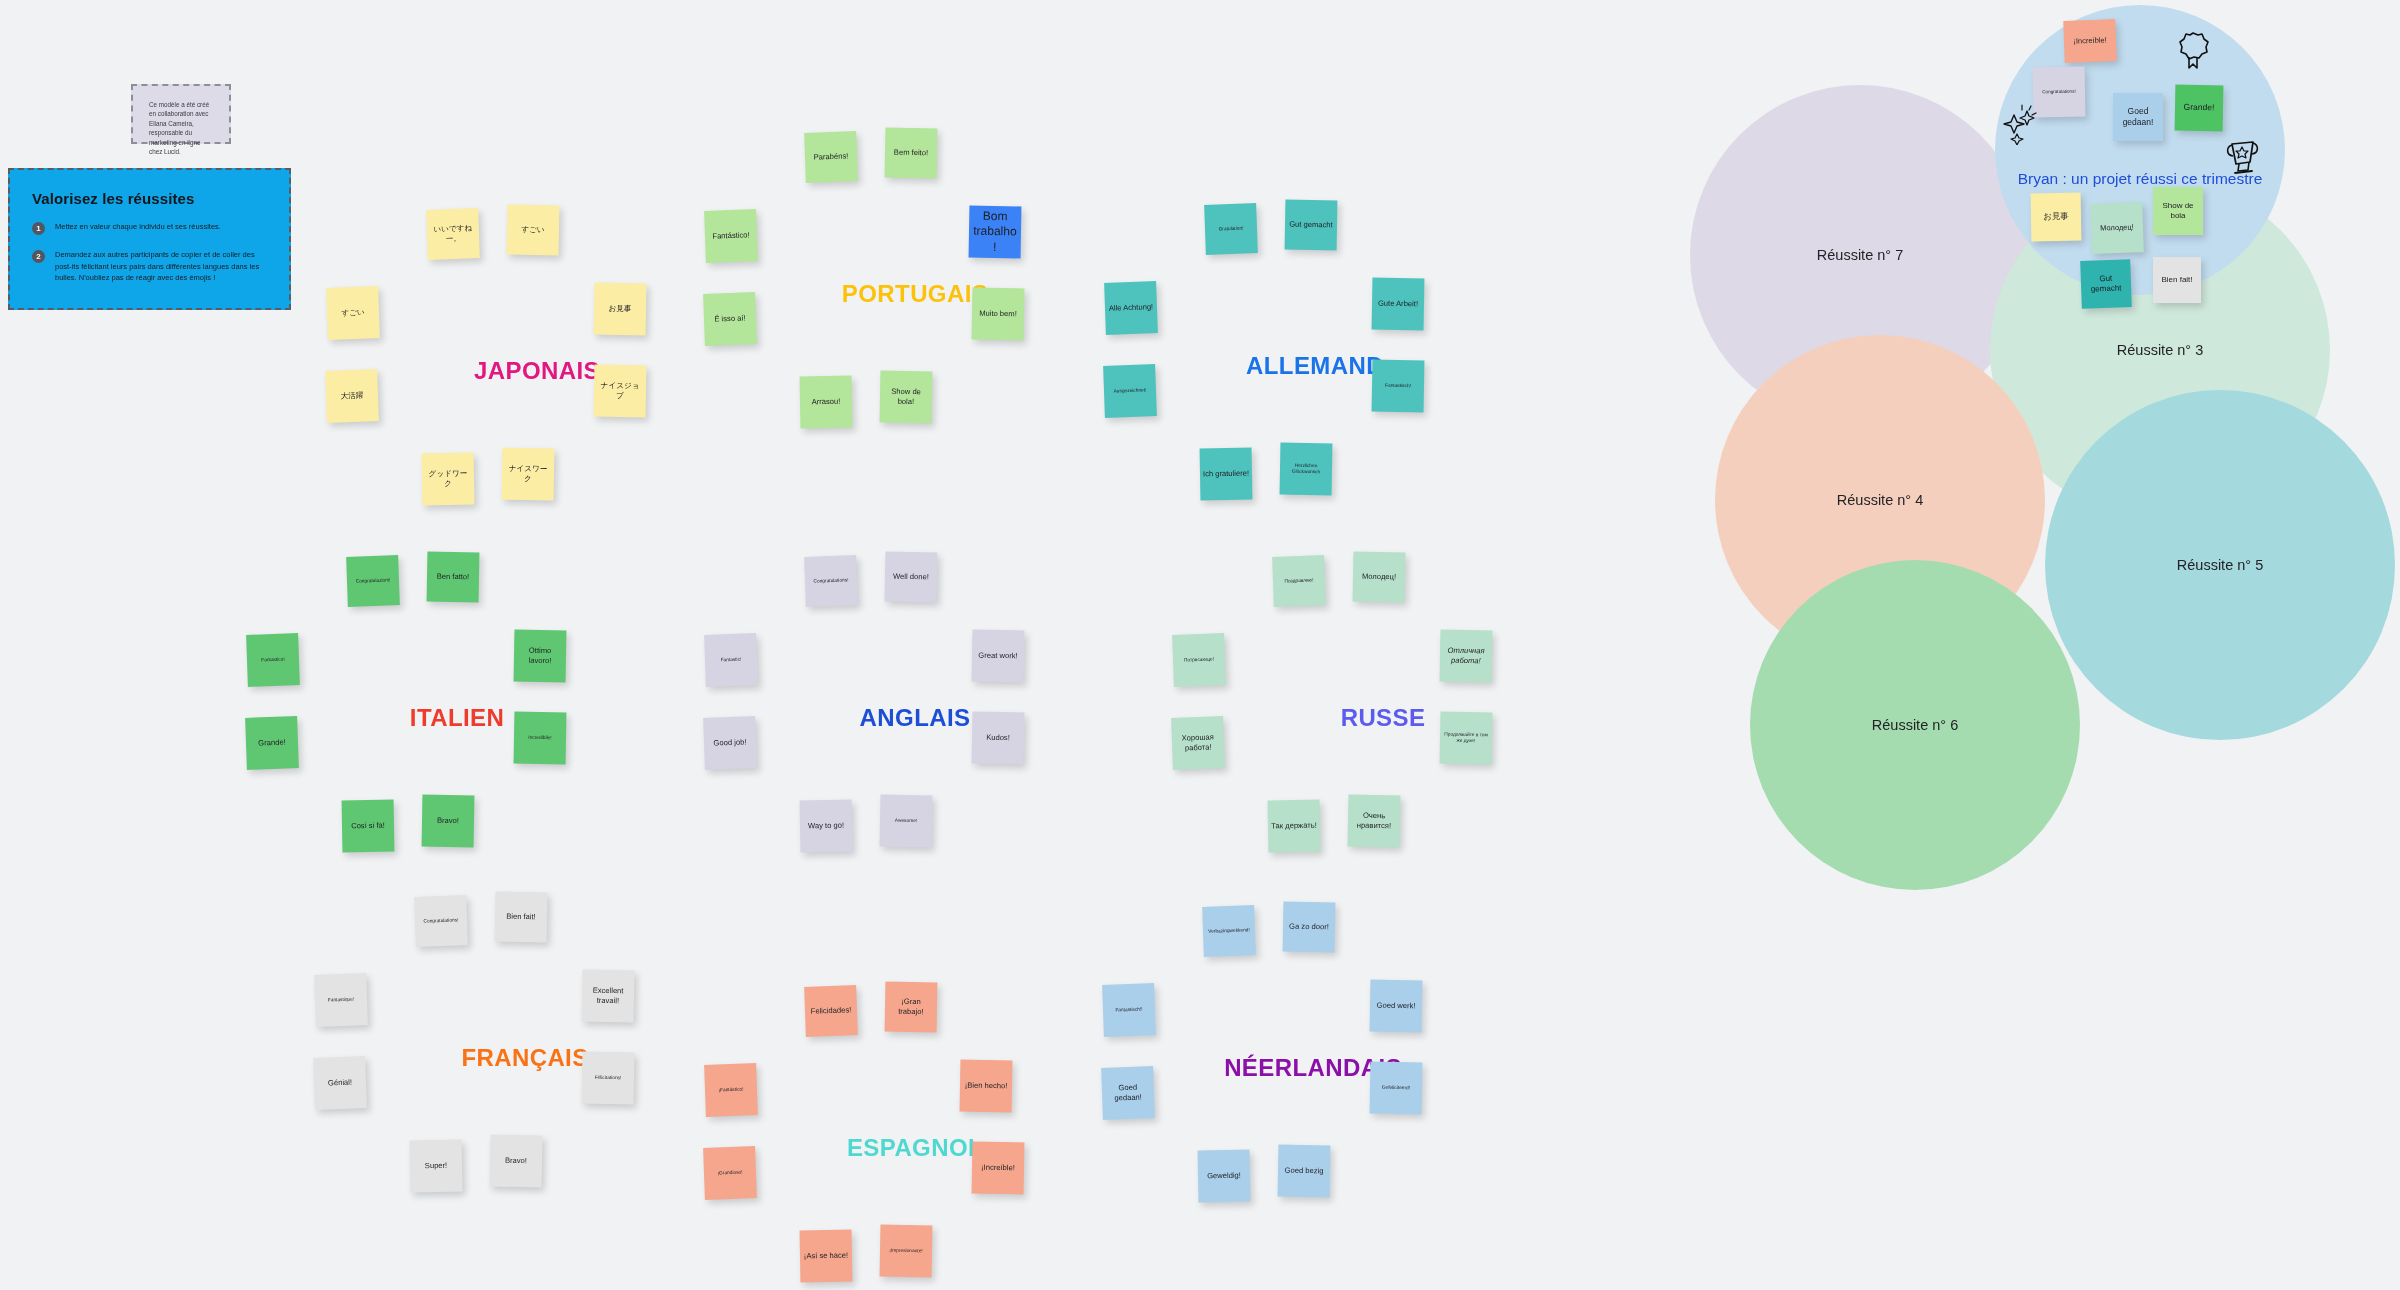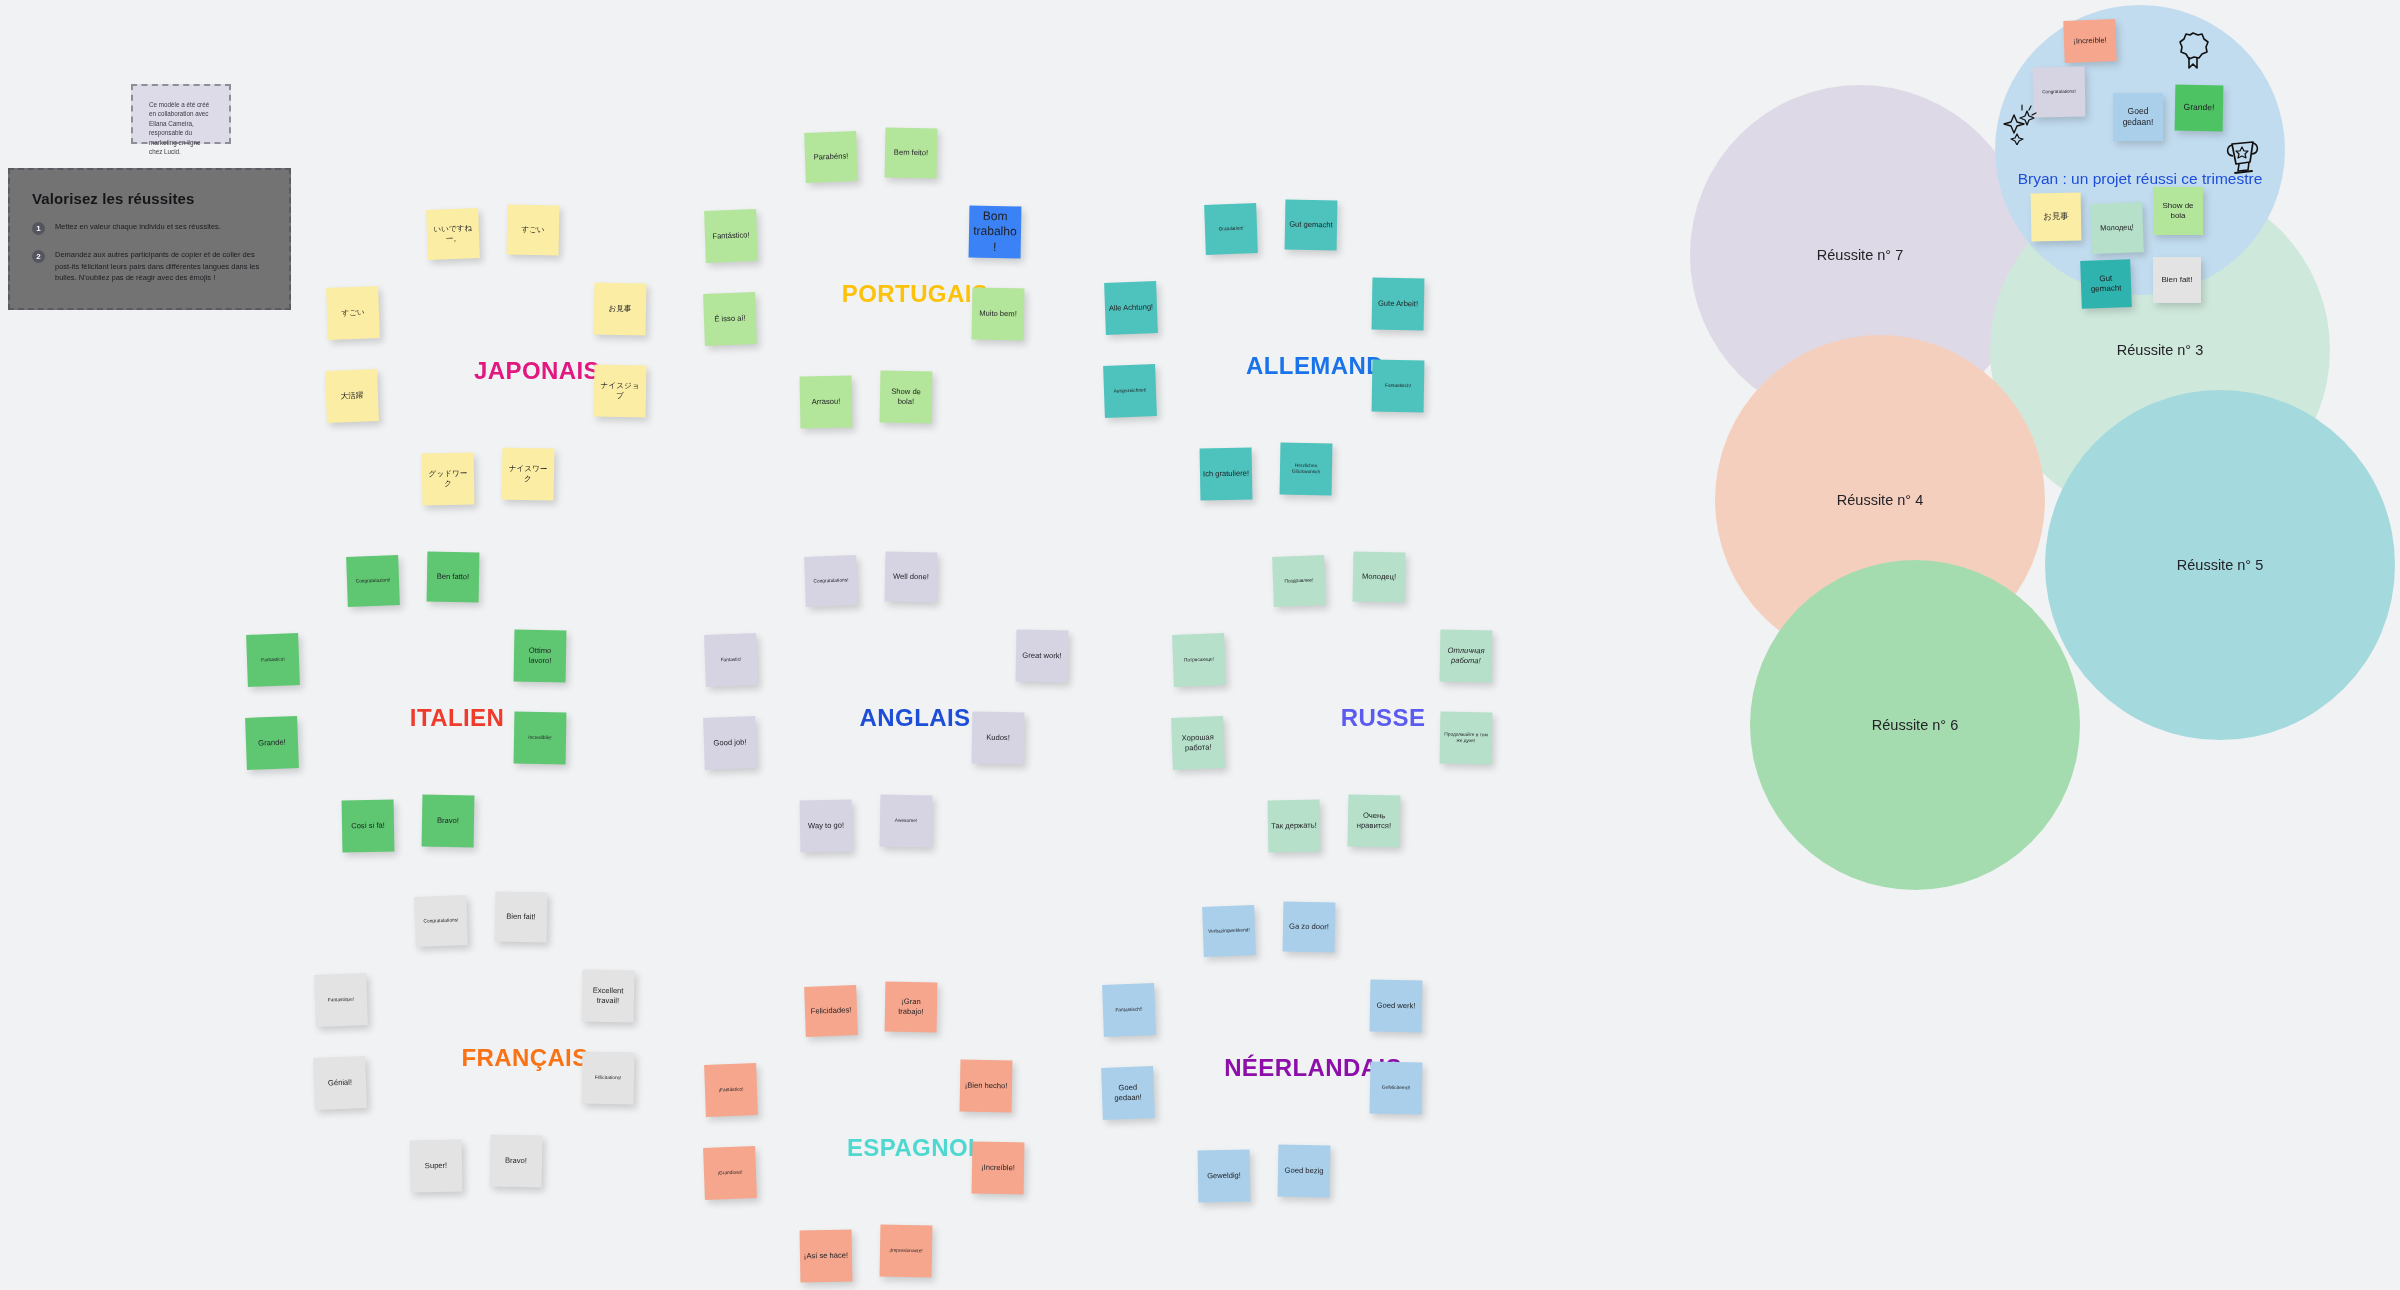--- a/index.html
+++ b/index.html
@@ -19,21 +19,21 @@
     background:#dddbe8;
     box-sizing:border-box;
     padding:14px 16px;
     font-size:11px;
     line-height:1.45;
     color:#3b3b42;
   }
   .instr-box{
     position:absolute;
     border:2px dashed #5a5a62;
-    background:#737373;
+    background:#0ea5e9;
     box-sizing:border-box;
     padding:16px 18px 22px 18px;
   }
   .instr-title{font-size:15px;font-weight:bold;color:#16161a;margin:4px 0 14px 4px;letter-spacing:.1px;}
   .instr-row{display:flex;align-items:flex-start;margin:0 0 14px 4px;}
   .instr-num{
     flex:0 0 auto;width:19px;height:19px;border-radius:50%;
     background:#555560;color:#fff;font-size:11px;font-weight:bold;
     display:flex;align-items:center;justify-content:center;margin-right:10px;margin-top:1px;
   }
@@ -155,21 +155,21 @@
         <div class="sticky" style="left: 4px; top: 165px; width: 52px; height: 52px; background: rgb(95, 198, 114); transform: rotate(-2deg); font-size: 7.6px;">Grande!</div>
         <div class="sticky" style="left: 272px; top: 160px; width: 52px; height: 52px; background: rgb(95, 198, 114); transform: rotate(1deg); font-size: 4.8px;">Incredibile!</div>
         <div class="sticky" style="left: 100px; top: 248px; width: 52px; height: 52px; background: rgb(95, 198, 114); transform: rotate(-1deg); font-size: 7.6px;">Così si fa!</div>
         <div class="sticky" style="left: 180px; top: 243px; width: 52px; height: 52px; background: rgb(95, 198, 114); transform: rotate(1deg); font-size: 7.6px;">Bravo!</div>
       </div>
       <div class="cluster" style="left: 700px; top: 552px;">
         <div class="cluster-label" style="color: #1d4ed8;">ANGLAIS</div>
         <div class="sticky" style="left: 105px; top: 4px; width: 52px; height: 50px; background: rgb(214, 211, 227); transform: rotate(-2deg); font-size: 4.8px;">Congratulations!</div>
         <div class="sticky" style="left: 185px; top: 0px; width: 52px; height: 50px; background: rgb(214, 211, 227); transform: rotate(1deg); font-size: 7.6px;">Well done!</div>
         <div class="sticky" style="left: 5px; top: 82px; width: 52px; height: 52px; background: rgb(214, 211, 227); transform: rotate(-2deg); font-size: 4.8px;">Fantastic!</div>
-        <div class="sticky" style="left: 272px; top: 78px; width: 52px; height: 52px; background: rgb(214, 211, 227); transform: rotate(1deg); font-size: 7.6px; margin-left: 44px;">Great work!</div>
+        <div class="sticky" style="left: 272px; top: 78px; width: 52px; height: 52px; background: rgb(214, 211, 227); transform: rotate(1deg); font-size: 7.6px;">Great work!</div>
         <div class="sticky" style="left: 4px; top: 165px; width: 52px; height: 52px; background: rgb(214, 211, 227); transform: rotate(-2deg); font-size: 7.6px;">Good job!</div>
         <div class="sticky" style="left: 272px; top: 160px; width: 52px; height: 52px; background: rgb(214, 211, 227); transform: rotate(1deg); font-size: 7.6px;">Kudos!</div>
         <div class="sticky" style="left: 100px; top: 248px; width: 52px; height: 52px; background: rgb(214, 211, 227); transform: rotate(-1deg); font-size: 7.6px;">Way to go!</div>
         <div class="sticky" style="left: 180px; top: 243px; width: 52px; height: 52px; background: rgb(214, 211, 227); transform: rotate(1deg); font-size: 4.8px;">Awesome!</div>
       </div>
       <div class="cluster" style="left: 1168px; top: 552px;">
         <div class="cluster-label" style="color: rgb(91, 91, 240);">RUSSE</div>
         <div class="sticky" style="left: 105px; top: 4px; width: 52px; height: 50px; background: rgb(182, 224, 202); transform: rotate(-2deg); font-size: 4.8px;">Поздравляю!</div>
         <div class="sticky" style="left: 185px; top: 0px; width: 52px; height: 50px; background: rgb(182, 224, 202); transform: rotate(1deg); font-size: 7.6px;">Молодец!</div>
         <div class="sticky" style="left: 5px; top: 82px; width: 52px; height: 52px; background: rgb(182, 224, 202); transform: rotate(-2deg); font-size: 4.8px;">Потрясающе!</div>

